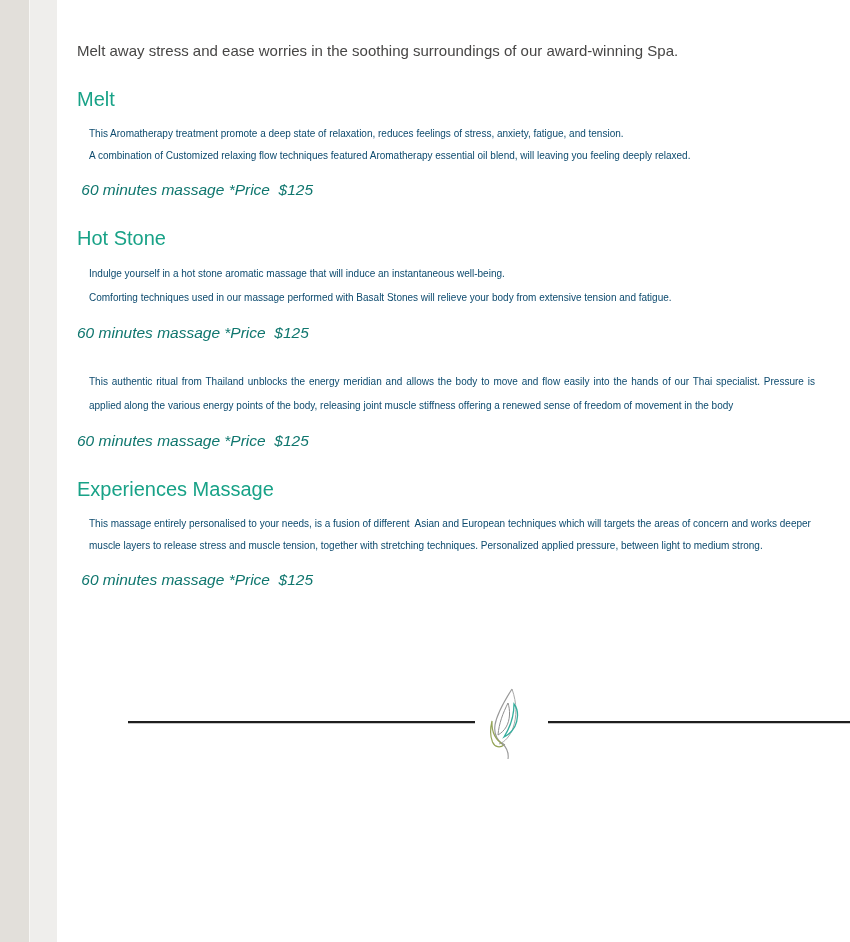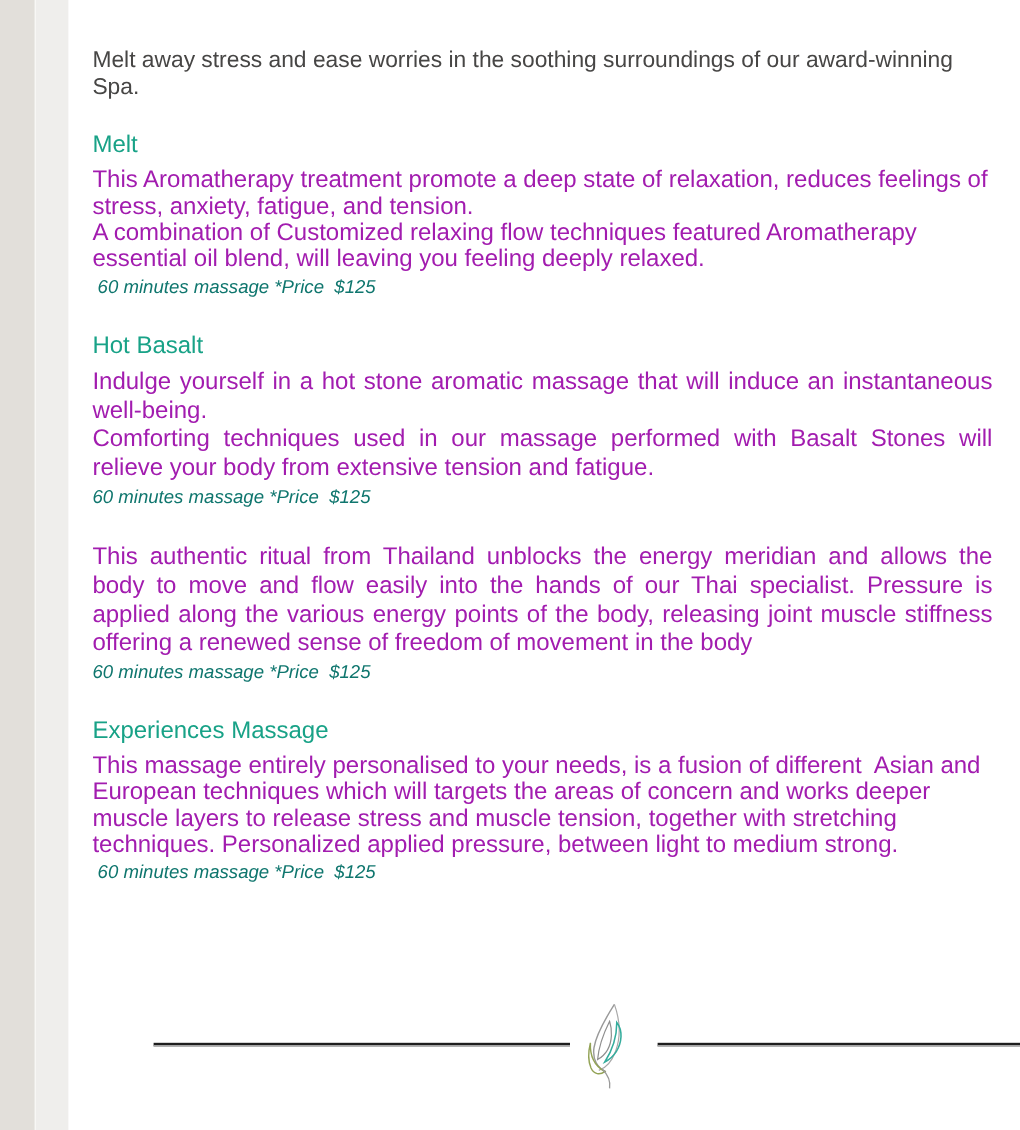--- a/index.html
+++ b/index.html
@@ -29,36 +29,36 @@
     box-sizing: border-box;
   }
   .doc-title {
     font-size: 28px;
     font-weight: 400;
     color: #18a287;
     margin: 0 0 15px 0;
     letter-spacing: 0;
   }
   .doc-subtitle {
-    font-size: 19px;
+    font-size: 15px;
     color: #474645;
     margin: 0 0 18px 0;
     line-height: 22px;
   }
   .section { margin-top: 26px; }
   .section-heading {
     font-size: 20px;
     font-weight: 400;
     color: #18a287;
     margin: 0 0 6px 0;
   }
   .section-body {
-    font-size: 20px;
-    color: #a21caf;
-    margin: 0;
+    font-size: 10px;
+    color: #0c4a6e;
+    margin: 12px;
     line-height: 22px;
     white-space: pre-wrap;
   }
   .section-body.justified {
     text-align: justify;
     line-height: 24px;
   }
   .price-line {
     font-size: 15.5px;
     font-style: italic;
@@ -100,21 +100,21 @@
   <p class="doc-subtitle">Melt away stress and ease worries in the soothing surroundings of our award-winning Spa.</p>
 
   <div class="section">
     <h2 class="section-heading">Melt</h2>
     <p class="section-body">This Aromatherapy treatment promote a deep state of relaxation, reduces feelings of stress, anxiety, fatigue, and tension.
 A combination of Customized relaxing flow techniques featured Aromatherapy essential oil blend, will leaving you feeling deeply relaxed.</p>
     <p class="price-line"> 60 minutes massage *Price  $125</p>
   </div>
 
   <div class="section">
-    <h2 class="section-heading">Hot Basalt</h2>
+    <h2 class="section-heading">Hot Stone</h2>
     <p class="section-body justified">Indulge yourself in a hot stone aromatic massage that will induce an instantaneous well-being.
 Comforting techniques used in our massage performed with Basalt Stones will relieve your body from extensive tension and fatigue.</p>
     <p class="price-line">60 minutes massage *Price  $125</p>
   </div>
 
   <div class="section">
     <p class="section-body justified">This authentic ritual from Thailand unblocks the energy meridian and allows the body to move and flow easily into the hands of our Thai specialist. Pressure is applied along the various energy points of the body, releasing joint muscle stiffness offering a renewed sense of freedom of movement in the body</p>
     <p class="price-line">60 minutes massage *Price  $125</p>
   </div>
 

